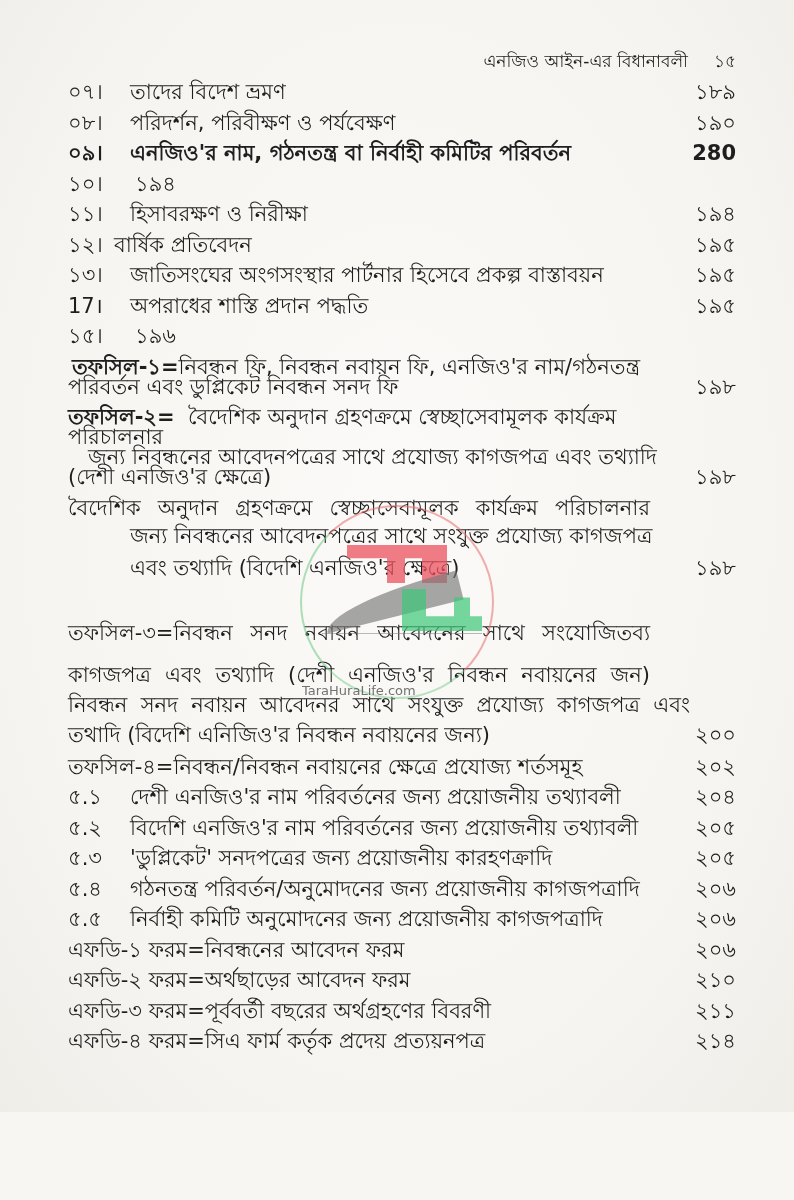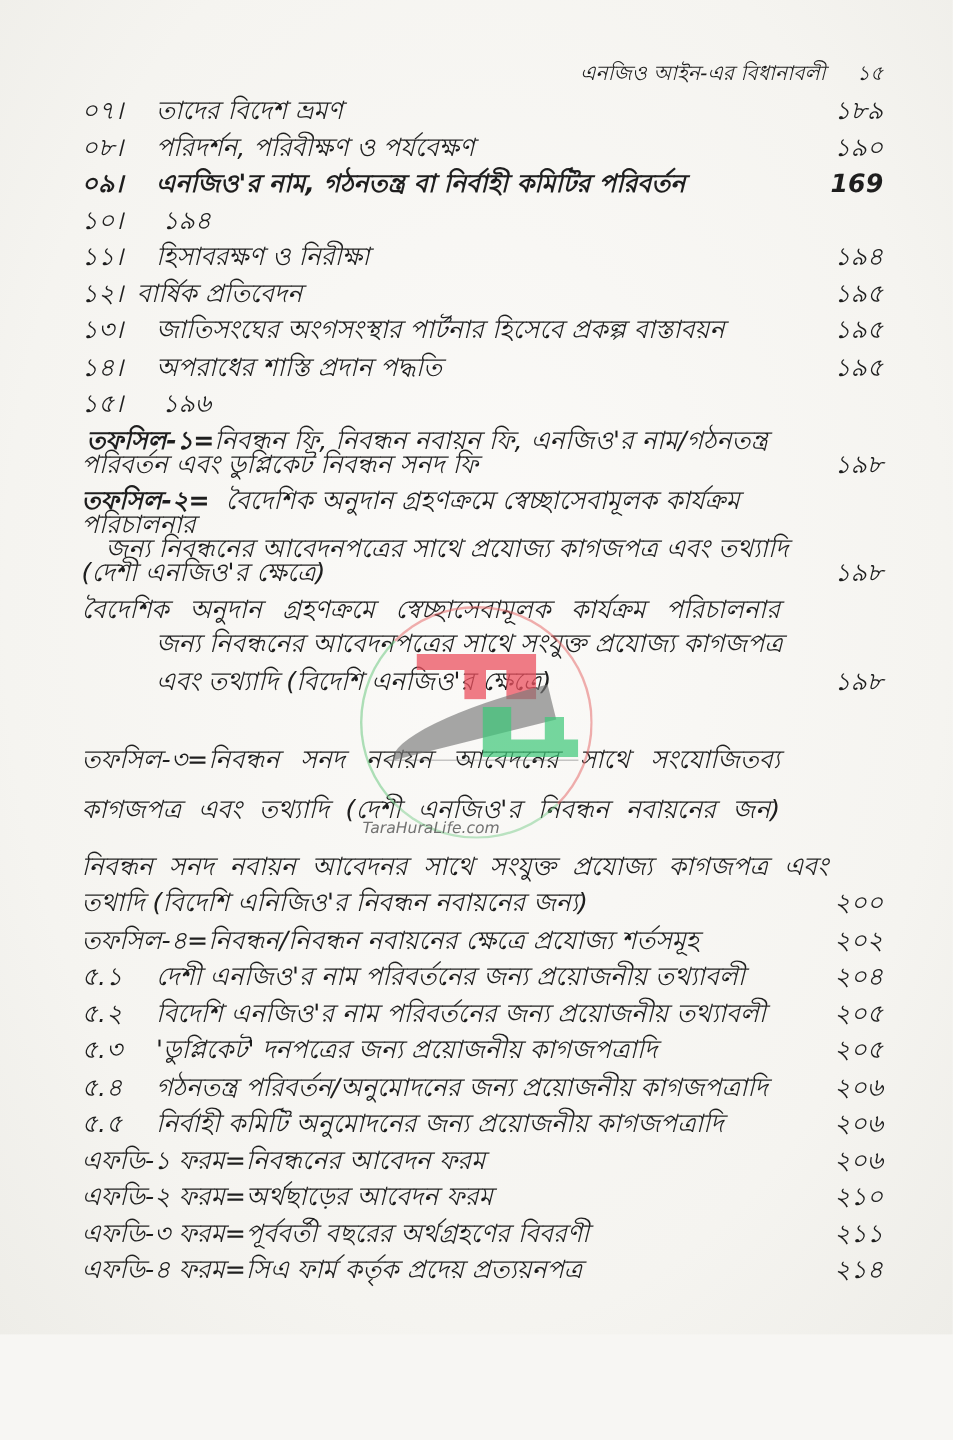--- a/index.html
+++ b/index.html
@@ -6,21 +6,20 @@
     body {
       width: 794px; height: 1200px; overflow: hidden;
       background: #f7f6f3;
       font-family: "DejaVu Sans", sans-serif;
       color: #1e1e1e;
       position: relative;
     }
     .page {
       position: absolute; left: 0; top: 0; width: 794px; height: 1112px;
       background: radial-gradient(ellipse at 50% 45%, #fbfaf8 0%, #f5f4f0 70%, #eeede8 100%);
-      font-style: italic;
     }
     .header {
       position: absolute; top: 48px; right: 58px;
       font-size: 17px; display: flex; gap: 26px; align-items: baseline;
     }
     .toc {
       position: absolute; left: 68px; right: 58px; top: 82px;
     }
     .row {
       display: flex; align-items: flex-end; font-size: 21px; line-height: 20px;
@@ -94,21 +93,21 @@
 
     <div class="row">
       <span class="num">০৮।</span>
       <span class="title">পরিদর্শন, পরিবীক্ষণ ও পর্যবেক্ষণ</span>
       <span class="page-no">১৯০</span>
     </div>
 
     <div class="row bold">
       <span class="num">০৯।</span>
       <span class="title">এনজিও'র নাম, গঠনতন্ত্র বা নির্বাহী কমিটির পরিবর্তন</span>
-      <span class="page-no">169</span>
+      <span class="page-no">280</span>
     </div>
 
     <div class="row">
       <span class="num">১০।</span>
       <span class="page-no">১৯৪</span>
     </div>
 
     <div class="row">
       <span class="num">১১।</span>
       <span class="title">হিসাবরক্ষণ ও নিরীক্ষা</span>
@@ -121,21 +120,21 @@
       <span class="page-no">১৯৫</span>
     </div>
 
     <div class="row">
       <span class="num">১৩।</span>
       <span class="title">জাতিসংঘের অংগসংস্থার পার্টনার হিসেবে প্রকল্প বাস্তাবয়ন</span>
       <span class="page-no">১৯৫</span>
     </div>
 
     <div class="row">
-      <span class="num">১৪।</span>
+      <span class="num">17।</span>
       <span class="title">অপরাধের শাস্তি প্রদান পদ্ধতি</span>
       <span class="page-no">১৯৫</span>
     </div>
 
     <div class="row">
       <span class="num">১৫।</span>
       <span class="page-no">১৯৬</span>
     </div>
 
     <div class="row">
@@ -169,21 +168,21 @@
     </div>
 
     <div style="height:34px"></div>
 
     <div class="row" style="line-height:22px">
       <span class="title">
         <span class="line justified" style="padding-right:40px">
           <span>তফসিল-৩=</span><span>নিবন্ধন সনদ নবায়ন আবেদনের সাথে সংযোজিতব্য</span>
         </span>
         <span class="line justified" style="padding-right:40px;margin-top:20px">কাগজপত্র এবং তথ্যাদি (দেশী এনজিও'র নিবন্ধন নবায়নের জন)</span>
-        <span class="line justified" style="margin-top:25px">নিবন্ধন সনদ নবায়ন আবেদনর সাথে সংযুক্ত প্রযোজ্য কাগজপত্র এবং</span>
+        <span class="line justified" style="margin-top:8px">নিবন্ধন সনদ নবায়ন আবেদনর সাথে সংযুক্ত প্রযোজ্য কাগজপত্র এবং</span>
         <span class="line" style="margin-top:8px">তথাদি (বিদেশি এনিজিও'র নিবন্ধন নবায়নের জন্য)</span>
       </span>
       <span class="page-no">২০০</span>
     </div>
 
     <div class="row">
       <span class="title">
         <span>তফসিল-৪=</span><span>নিবন্ধন/নিবন্ধন নবায়নের ক্ষেত্রে প্রযোজ্য শর্তসমূহ</span>
       </span>
       <span class="page-no">২০২</span>
@@ -195,21 +194,21 @@
       <span class="title">দেশী এনজিও'র নাম পরিবর্তনের জন্য প্রয়োজনীয় তথ্যাবলী</span>
       <span class="page-no">২০৪</span>
     </div>
     <div class="row">
       <span class="num sub">৫.২</span>
       <span class="title">বিদেশি এনজিও'র নাম পরিবর্তনের জন্য প্রয়োজনীয় তথ্যাবলী</span>
       <span class="page-no">২০৫</span>
     </div>
     <div class="row">
       <span class="num sub">৫.৩</span>
-      <span class="title">'ডুপ্লিকেট' দনপত্রের জন্য প্রয়োজনীয় কাগজপত্রাদি</span>
+      <span class="title">'ডুপ্লিকেট' সনদপত্রের জন্য প্রয়োজনীয় কারহণক্রাদি</span>
       <span class="page-no">২০৫</span>
     </div>
     <div class="row">
       <span class="num sub">৫.৪</span>
       <span class="title">গঠনতন্ত্র পরিবর্তন/অনুমোদনের জন্য প্রয়োজনীয় কাগজপত্রাদি</span>
       <span class="page-no">২০৬</span>
     </div>
     <div class="row">
       <span class="num sub">৫.৫</span>
       <span class="title">নির্বাহী কমিটি অনুমোদনের জন্য প্রয়োজনীয় কাগজপত্রাদি</span>

